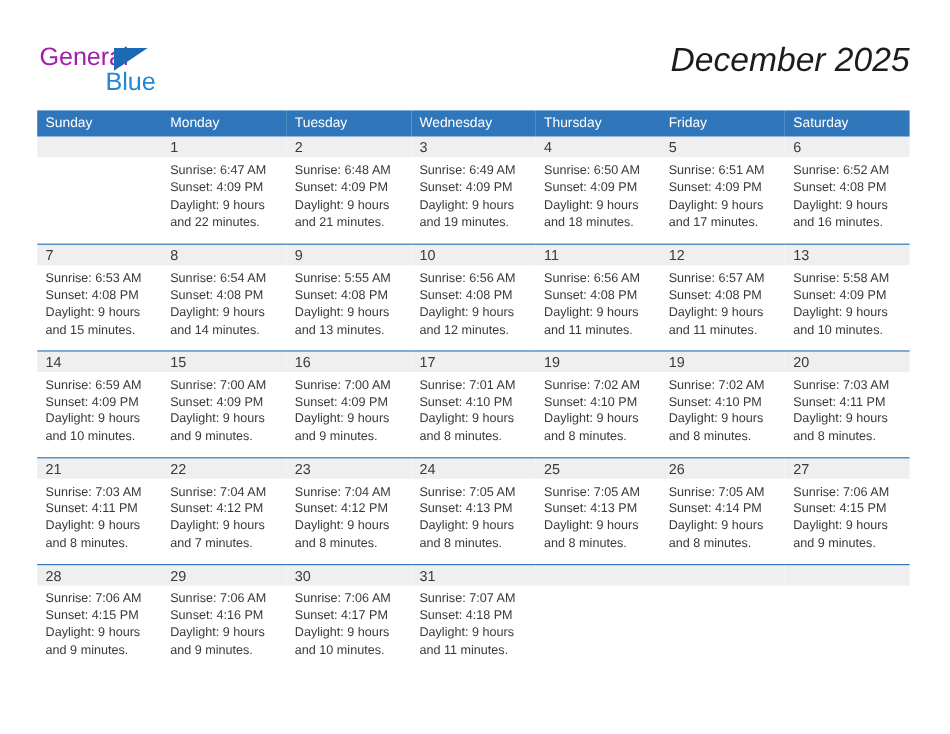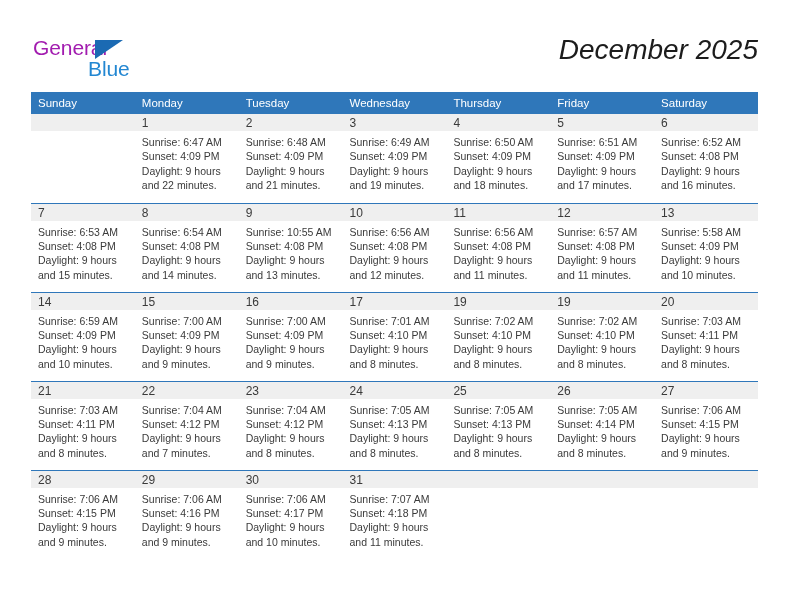--- a/index.html
+++ b/index.html
@@ -225,21 +225,21 @@
             <div class="cell-body">
               <div class="ln">Sunrise: 6:54 AM</div>
               <div class="ln">Sunset: 4:08 PM</div>
               <div class="ln">Daylight: 9 hours</div>
               <div class="ln">and 14 minutes.</div>
             </div>
           </td>
           <td class="">
             <div class="daynum-band">9</div>
             <div class="cell-body">
-              <div class="ln">Sunrise: 10:55 AM</div>
+              <div class="ln">Sunrise: 5:55 AM</div>
               <div class="ln">Sunset: 4:08 PM</div>
               <div class="ln">Daylight: 9 hours</div>
               <div class="ln">and 13 minutes.</div>
             </div>
           </td>
           <td class="">
             <div class="daynum-band">10</div>
             <div class="cell-body">
               <div class="ln">Sunrise: 6:56 AM</div>
               <div class="ln">Sunset: 4:08 PM</div>

